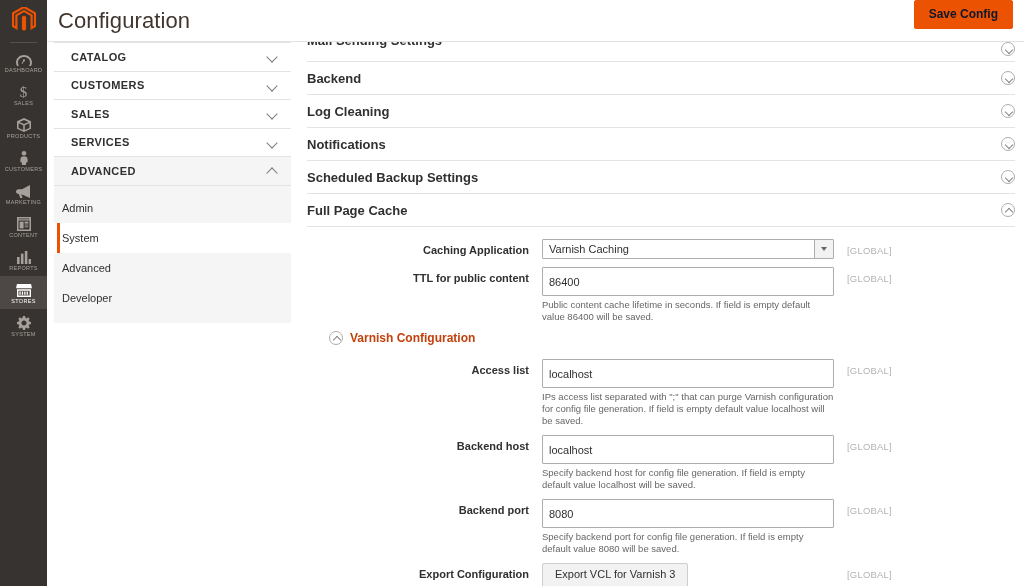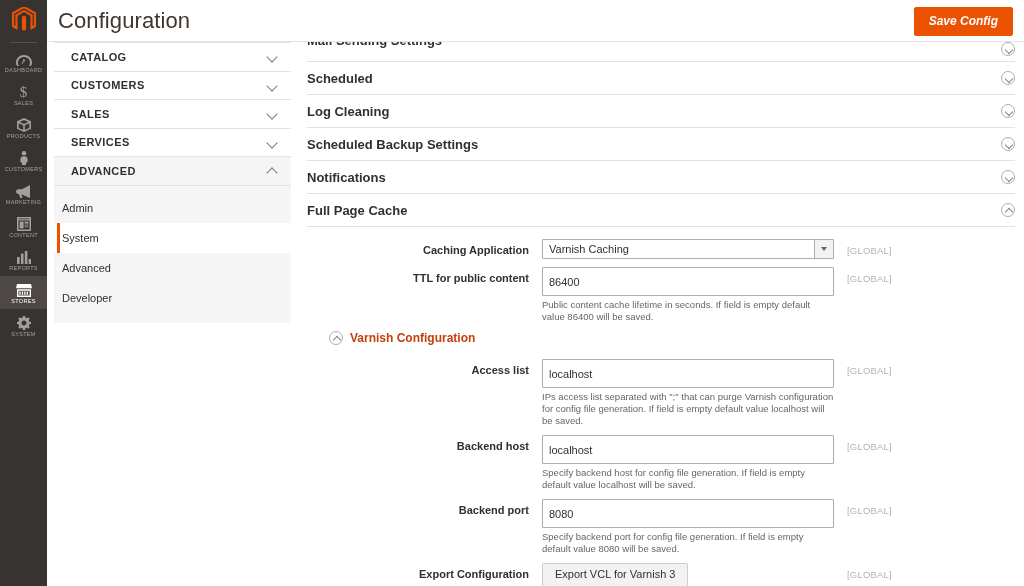--- a/index.html
+++ b/index.html
@@ -49,26 +49,25 @@
   .page-header {
     position: absolute; left: 47px; top: 0; width: 977px; height: 42px;
     background: #ffffff; border-bottom: 1px solid #e3e3e3;
     display: flex; align-items: center; z-index: 5;
   }
   .page-title {
     font-size: 22px; color: #41362f; font-weight: normal;
     margin-left: 11px; letter-spacing: 0.1px;
   }
   .save-config-btn {
-    position: absolute; right: 11px; top: 7px;
-    background: #eb5202; border: 1px solid #eb5202; color: #ffffff;
+    position: absolute; right: 11px; top: 0;
+    background: #eb5202; border: 1px solid #eb5202; color: #0f172a;
     font-size: 12px; font-weight: bold; font-family: "Liberation Sans", sans-serif;
     padding: 7px 14px 8px 14px; border-radius: 2px; cursor: pointer;
     line-height: 12px;
-    font-style: italic;
   }
 
   
   .body-wrap { position: absolute; left: 54px; top: 42px; width: 977px; height: 544px; display: flex; }
 
   
   .config-nav {
     width: 237px; min-width: 237px; background: #ffffff;
     padding-top: 0;
   }
@@ -337,33 +336,33 @@
 
     <div class="content">
       <div class="content-inner">
 
         <div class="fs-row clipped">
           <span class="fs-title">Mail Sending Settings</span>
           <span class="circ"></span>
         </div>
 
         <div class="fs-row">
-          <span class="fs-title">Scheduled</span>
+          <span class="fs-title">Backend</span>
           <span class="circ"></span>
         </div>
         <div class="fs-row">
           <span class="fs-title">Log Cleaning</span>
           <span class="circ"></span>
         </div>
         <div class="fs-row">
+          <span class="fs-title">Notifications</span>
+          <span class="circ"></span>
+        </div>
+        <div class="fs-row">
           <span class="fs-title">Scheduled Backup Settings</span>
-          <span class="circ"></span>
-        </div>
-        <div class="fs-row">
-          <span class="fs-title">Notifications</span>
           <span class="circ"></span>
         </div>
 
         <div class="fs-row">
           <span class="fs-title">Full Page Cache</span>
           <span class="circ up"></span>
         </div>
 
         <div class="fs-body">
 

